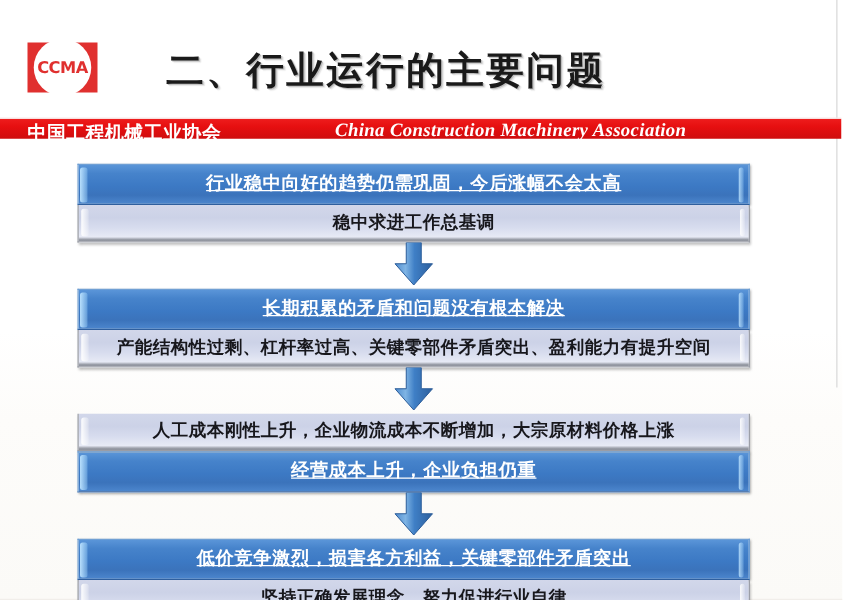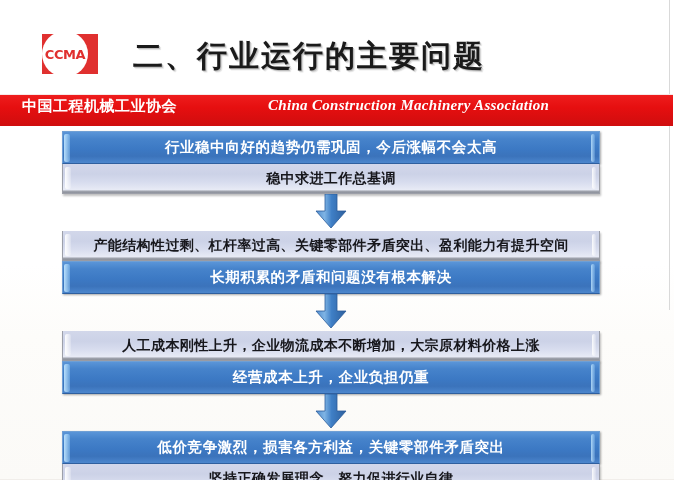--- a/index.html
+++ b/index.html
@@ -41,22 +41,21 @@
   
   .logo {
     position: absolute;
     left: 22px;
     top: 34px;
     width: 56px;
     height: 40px;
     background: #e0302f;
     display: flex;
     align-items: center;
-    justify-content: flex-start;
-    margin-left: 20px;
+    justify-content: center;
   }
   .logo-circle {
     width: 46px;
     height: 46px;
     border-radius: 50%;
     background: #ffffff;
     display: flex;
     align-items: center;
     justify-content: center;
   }
@@ -84,21 +83,21 @@
     padding-left: 20px;
     box-sizing: border-box;
   }
 
   
   .banner {
     position: absolute;
     left: 0;
     top: 94px;
     width: 673px;
-    height: 32px;
+    height: 17px;
     background: linear-gradient(180deg, #ee1d1d 0%, #e60f10 40%, #cf0d0e 100%);
     border-top: 1px solid #f7e8e8;
     box-sizing: border-box;
   }
   .banner-cn {
     position: absolute;
     left: 22px;
     top: 2px;
     color: #ffffff;
     font-size: 15px;
@@ -140,20 +139,21 @@
     height: 33px;
     line-height: 31px;
     background: linear-gradient(180deg, #5a95d8 0%, #4683cb 22%, #3c79c4 55%, #3b73bb 78%, #4c86cd 100%);
     border: 1px solid #6f9fd4;
     border-bottom: 1px solid #2f5f9e;
     color: #ffffff;
     font-size: 14.5px;
     font-weight: bold;
     letter-spacing: 0.6px;
     box-shadow: 1px 1px 2px rgba(0,0,0,0.35);
+    text-decoration: underline;
   }
   .bar-head::before {
     content: "";
     position: absolute;
     left: 1px;
     top: 2px;
     width: 6px;
     height: 28px;
     background: linear-gradient(90deg, rgba(190,228,255,0.95) 0%, rgba(150,205,248,0.4) 100%);
     border-radius: 2px;
@@ -259,25 +259,25 @@
             <stop offset="28%" stop-color="#7fb4e4"></stop>
             <stop offset="52%" stop-color="#3f7fc6"></stop>
             <stop offset="100%" stop-color="#2d5f9c"></stop>
           </linearGradient>
         </defs>
         <path d="M12 0 H24 V17 H33 L18 34 L3 17 H12 Z" fill="url(#ag1)" stroke="#2b5c99" stroke-width="0.8"></path>
       </svg>
     </div>
 
     <div class="group">
+      <div class="bar bar-head">
+        <span class="bar-label">长期积累的矛盾和问题没有根本解决</span>
+      </div>
       <div class="bar bar-sub">
         <span class="bar-label">产能结构性过剩、杠杆率过高、关键零部件矛盾突出、盈利能力有提升空间</span>
-      </div>
-      <div class="bar bar-head">
-        <span class="bar-label">长期积累的矛盾和问题没有根本解决</span>
       </div>
     </div>
 
     <div class="arrow-wrap">
       <svg class="arrow" viewBox="0 0 36 36">
         <path d="M12 0 H24 V17 H33 L18 34 L3 17 H12 Z" fill="url(#ag1)" stroke="#2b5c99" stroke-width="0.8"></path>
       </svg>
     </div>
 
     <div class="group">

